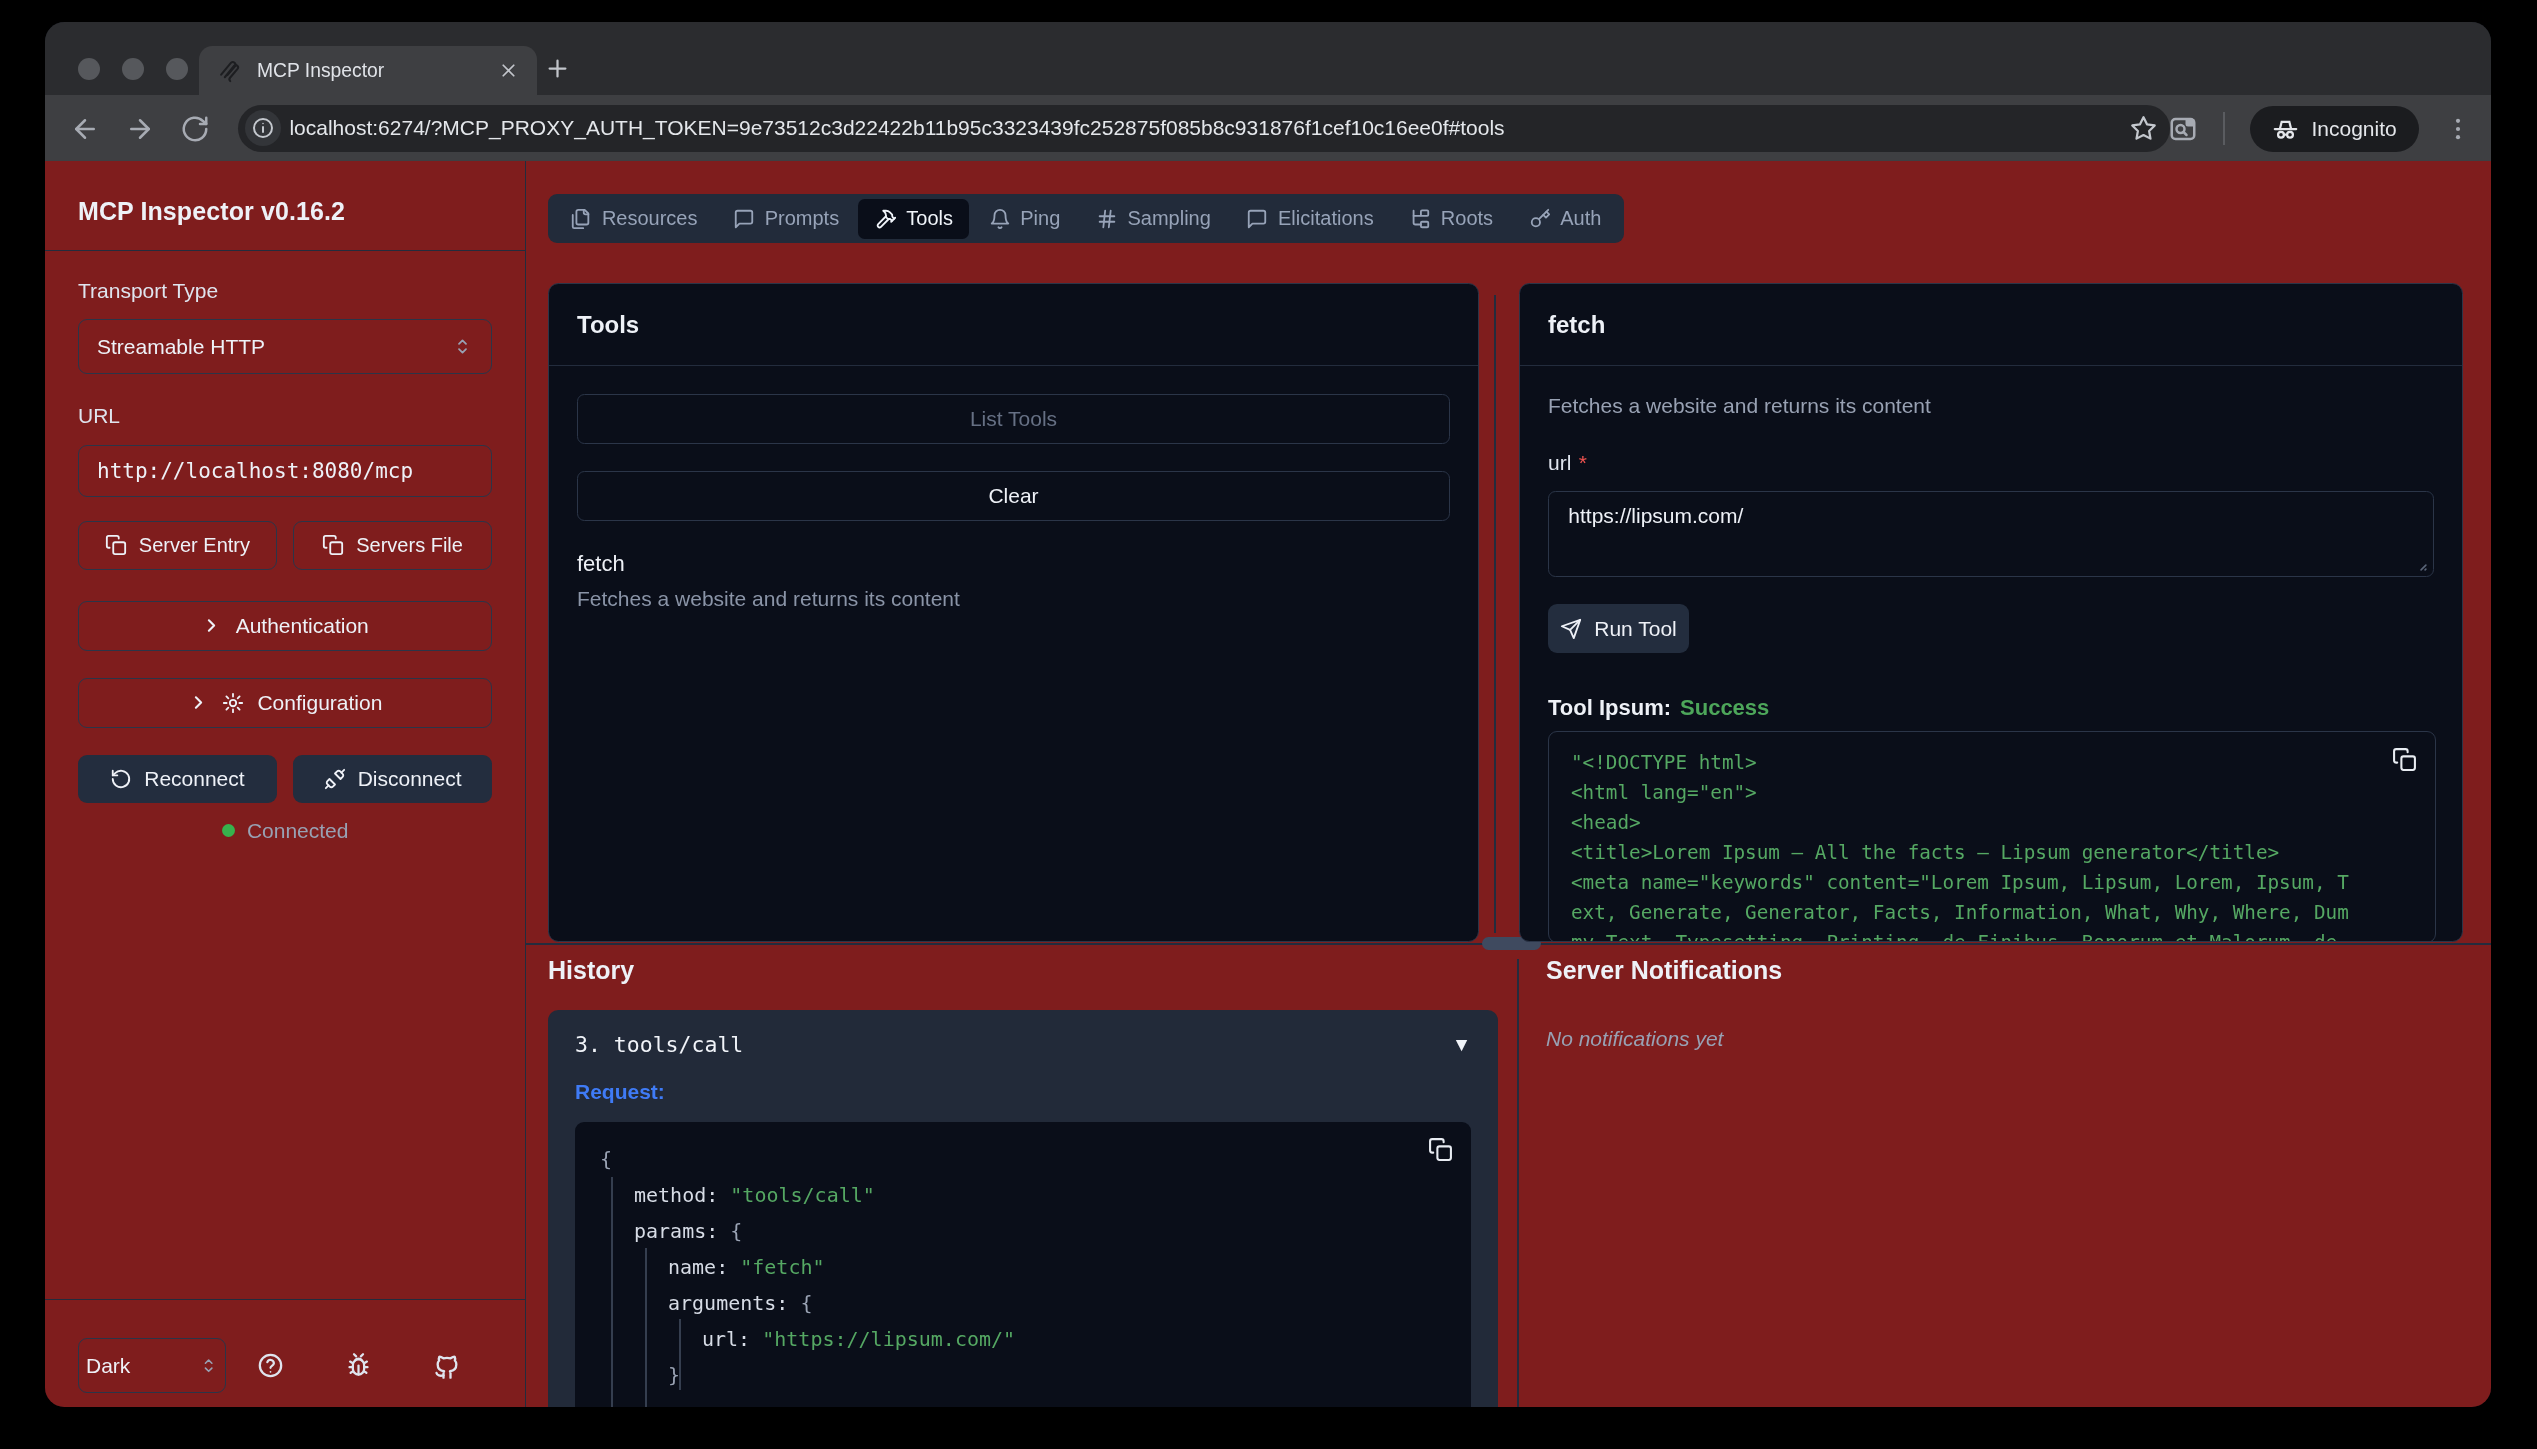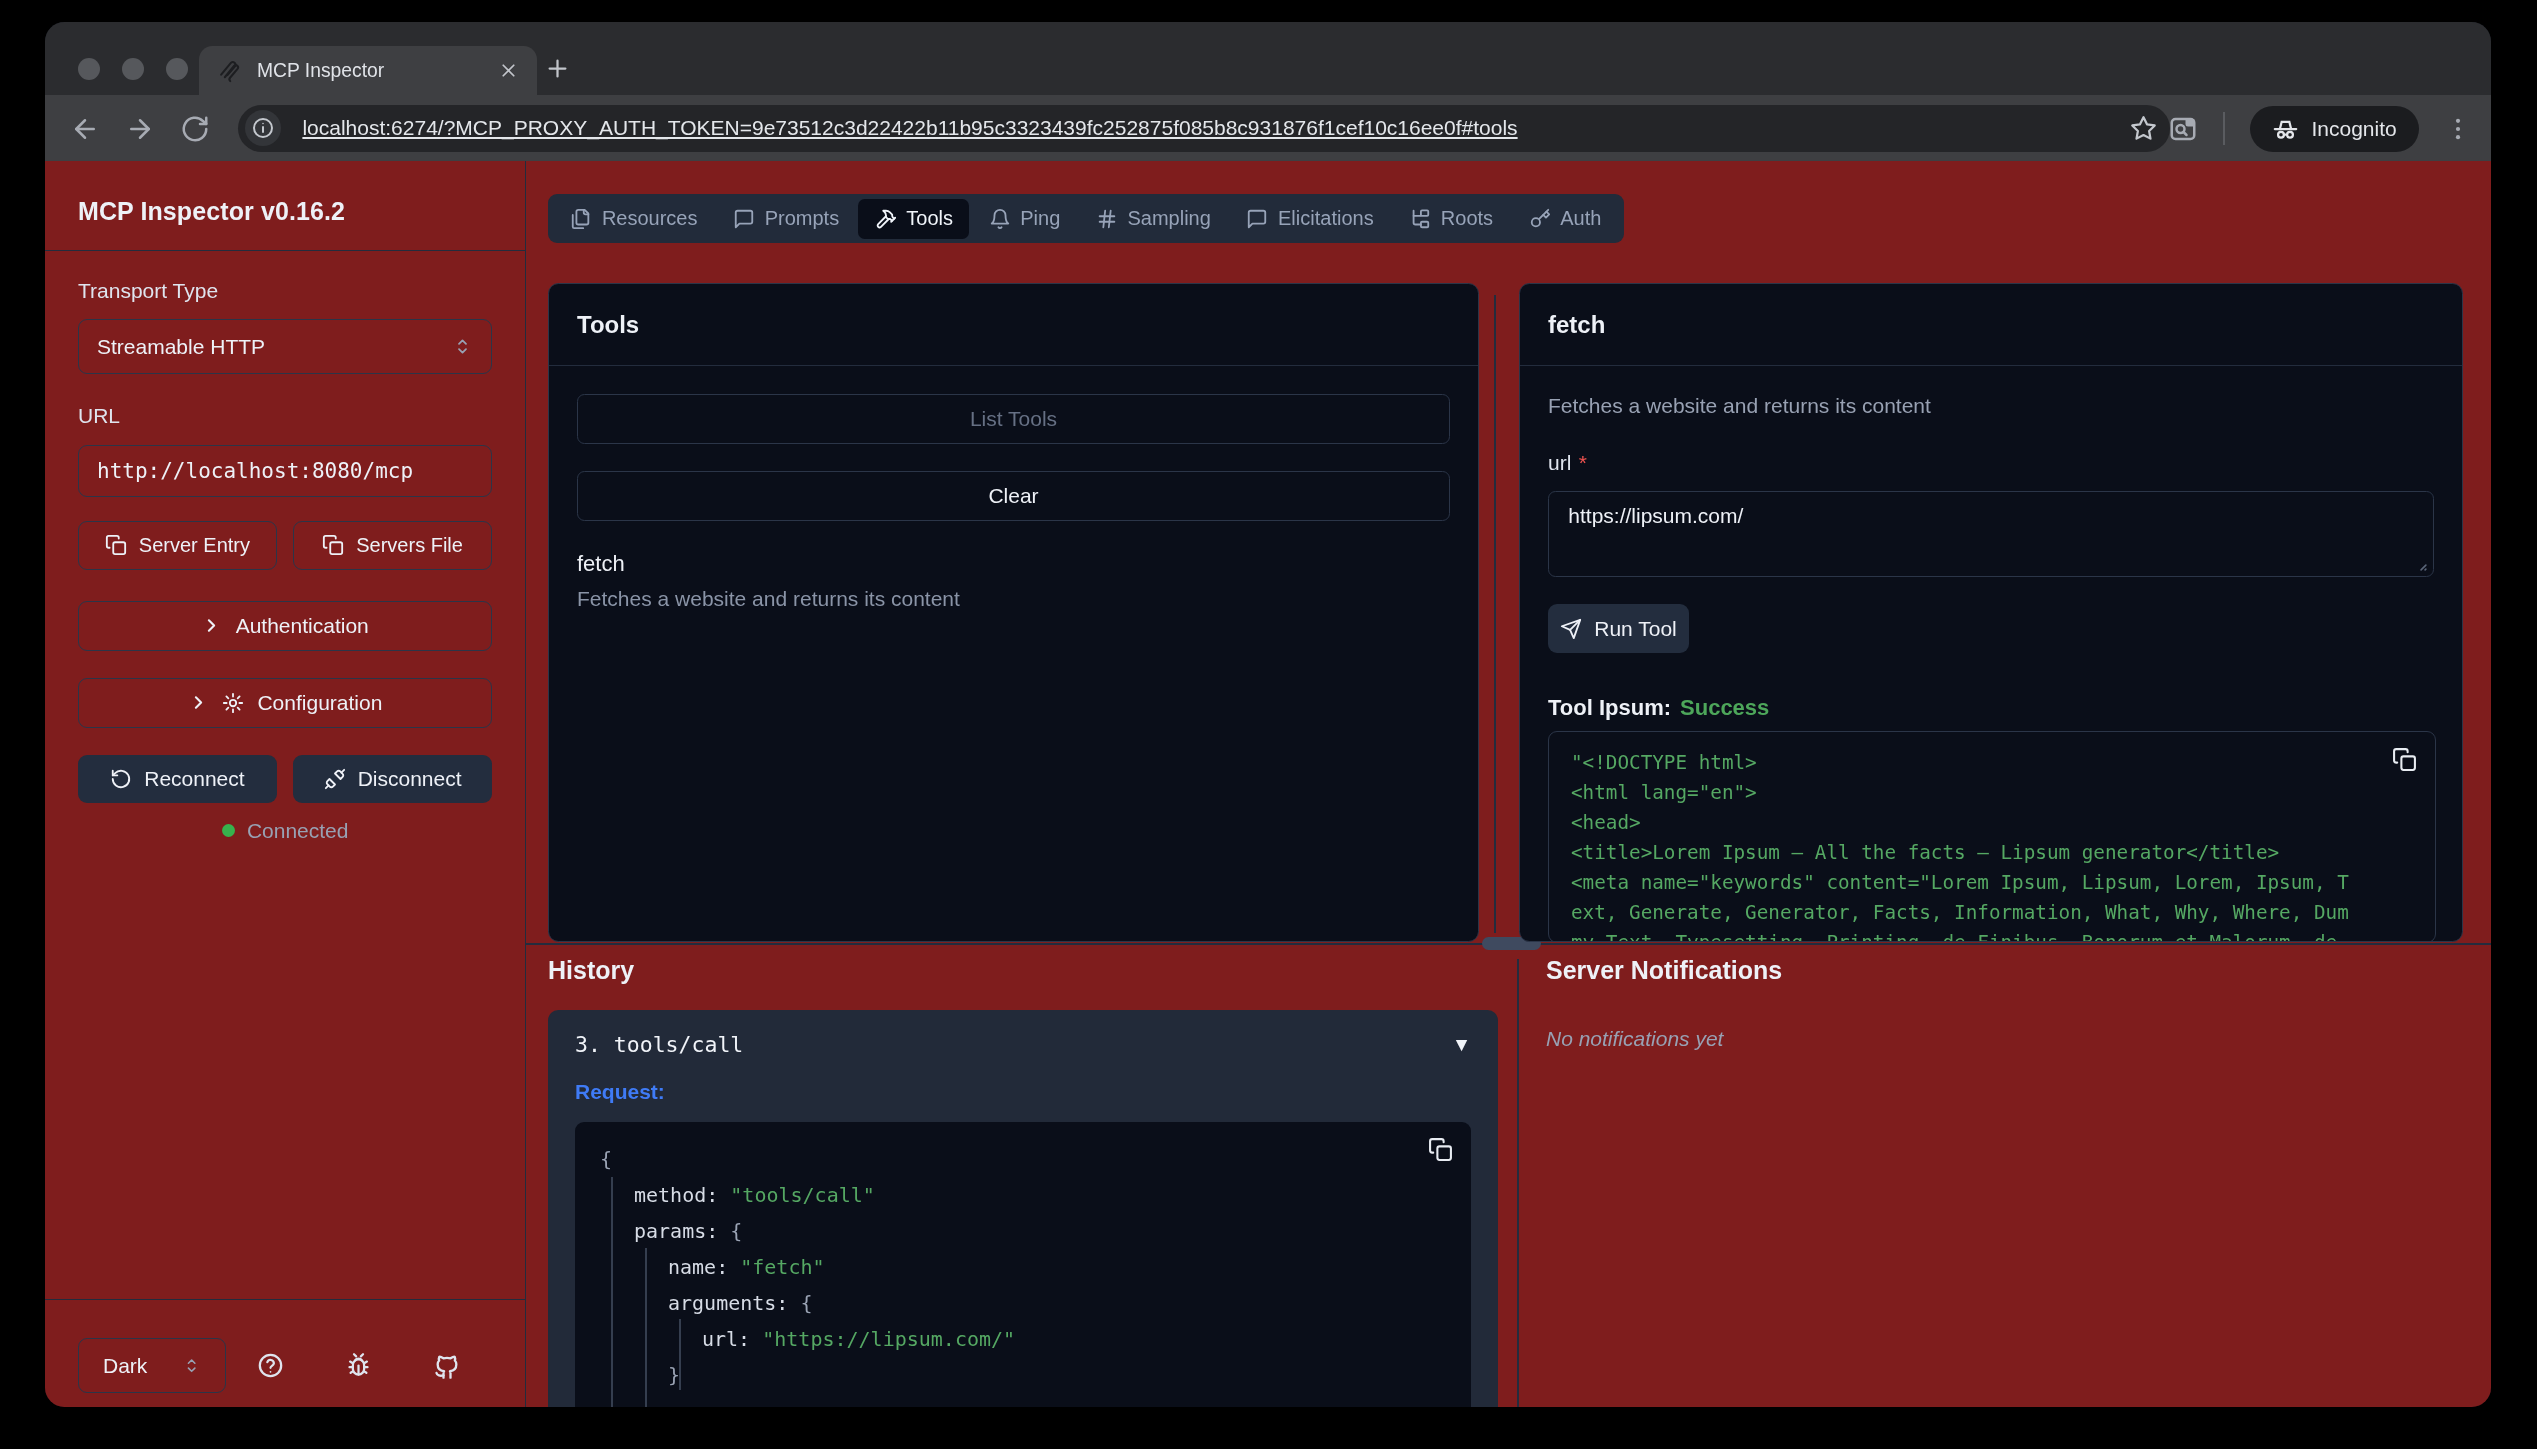--- a/index.html
+++ b/index.html
@@ -12,21 +12,21 @@
   .traffic { position:absolute; left:33px; top:36px; display:flex; gap:22px; }
   .traffic span { width:22px; height:22px; border-radius:50%; background:#56585c; display:block; }
   .btab { position:absolute; left:154px; top:24px; width:338px; height:49px; background:#3e3f42; border-radius:13.4px 13.4px 0 0; display:flex; align-items:center; padding:0 18px; gap:15px; }
   .btab .ttl { font-size:19.3px; color:#e0e3e8; flex:1; white-space:nowrap; overflow:hidden; }
   .chromeicon { color:#c2c5cb; display:inline-flex; }
   .newtab { position:absolute; left:499px; top:33px; color:#c2c5cb; }
   .toolbar { position:relative; height:67px; background:#3e3f42; display:flex; align-items:center; }
   .navbtn { display:inline-flex; color:#a7abb3; margin-left:25px; }
   .omnibox { position:absolute; left:193px; top:9.6px; width:1932px; height:47px; background:#242528; border-radius:24px; display:flex; align-items:center; padding:0 13.4px 0 7.4px; }
   .infocirc { width:36px; height:36px; border-radius:50%; background:#333539; display:flex; align-items:center; justify-content:center; color:#c3c7cd; flex:none; }
-  .urltext { font-size:21px; color:#e4e7eb; margin-left:21px; white-space:nowrap; overflow:hidden; flex:1;text-decoration:underline; }
+  .urltext { font-size:21px; color:#e4e7eb; margin-left:8px; white-space:nowrap; overflow:hidden; flex:1; }
   .staricon { color:#c3c7cd; flex:none; }
   .tb-right { position:absolute; right:19.3px; top:0; height:67px; display:flex; align-items:center; gap:25px; }
   .vdiv { width:2.2px; height:33px; background:#5a5c60; }
   .incog { height:46px; background:#1b1c1f; border-radius:24px; display:flex; align-items:center; gap:12px; padding:0 22px; color:#e4e6ea; font-size:21px; }
 
   
   .app { position:absolute; top:139px; left:0; right:0; bottom:0; background:#7f1d1d; display:flex; }
   .sidebar { width:481px; flex:none; border-right:1.5px solid #232c3d; display:flex; flex-direction:column; }
   .sb-head { padding:36px 33px 24px 33px; border-bottom:1.5px solid #232c3d; }
   .sb-head h1 { font-size:25px; font-weight:600; color:#eef1f7; letter-spacing:0.1px; }
@@ -37,21 +37,21 @@
   .inputbox { height:52px; font-family:"DejaVu Sans Mono", monospace; font-size:21px; }
   .mt40{margin-top:30px;} .mt36{margin-top:27px;} .mt32{margin-top:24px;} .mt42{margin-top:31px;}
   .btnrow { display:flex; gap:16.3px; }
   .obtn { flex:1; height:49px; border:1.5px solid #2b3548; border-radius:9px; background:transparent; color:#eef1f7; font-size:20px; font-weight:500; display:flex; align-items:center; justify-content:center; gap:12px; font-family:inherit; }
   .wbtn { width:100%; height:50px; border:1.5px solid #2b3548; border-radius:9px; background:transparent; color:#eef1f7; font-size:21px; font-weight:500; display:flex; align-items:center; justify-content:center; gap:13.4px; font-family:inherit; }
   .fbtn { flex:1; height:48px; border:none; border-radius:9px; background:#232d3e; color:#eef1f7; font-size:21px; font-weight:500; display:flex; align-items:center; justify-content:center; gap:12px; font-family:inherit; }
   .status { margin-top:16px; display:flex; align-items:center; justify-content:center; gap:12px; }
   .dotgreen { width:13.4px; height:13.4px; border-radius:50%; background:#37b24d; }
   .status span.txt { font-size:21px; color:#98a1b3; }
   .sb-foot { margin-top:auto; border-top:1.5px solid #232c3d; padding:24px 33px 0 33px; display:flex; align-items:center; height:108px; }
-  .themesel { width:148px; height:55px; border:1.5px solid #2b3548; border-radius:9px; display:flex; align-items:center; padding:0 24px; color:#eef1f7; font-size:21px; }
+  .themesel { width:148px; height:55px; border:1.5px solid #2b3548; border-radius:9px; display:flex; align-items:center; padding:0 7px; color:#eef1f7; font-size:21px; }
   .themesel .val{flex:1;}
   .footicons { flex:1; display:flex; justify-content:space-around; color:#dfe4ee; }
 
   .main { position:relative; flex:1; }
   .tabsbar { position:absolute; left:22px; top:33px; height:49px; background:#222b3a; border-radius:9px; display:flex; align-items:center; padding:0 6px; gap:3px; }
   .tabitem { height:40px; display:flex; align-items:center; gap:9.6px; padding:0 16.3px; border-radius:6.7px; color:#97a3b8; font-size:20px; font-weight:500; }
   .tabitem.active { background:#0a0e19; color:#f1f5fb; }
 
   .pane { position:absolute; border:1.5px solid #2b3548; border-radius:10.4px; background:#0a0e19; overflow:hidden; }
   .pane-tools { left:22px; top:122px; width:931px; height:659px; }

